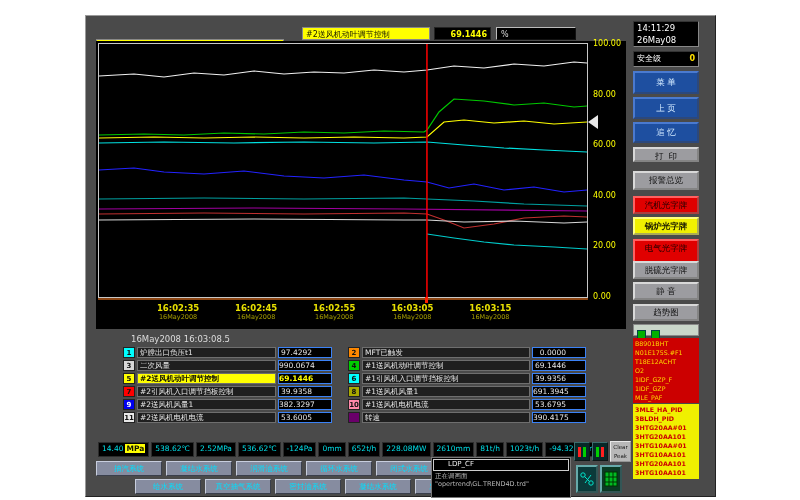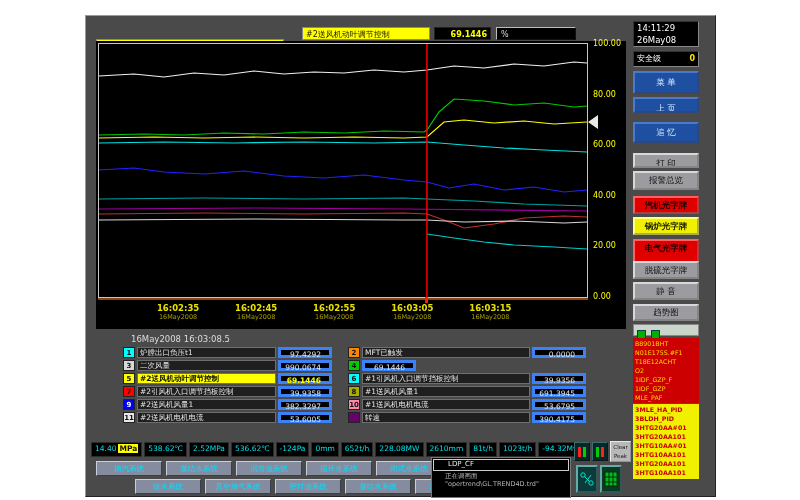--- a/index.html
+++ b/index.html
@@ -34,63 +34,63 @@
   
   #legend{position:absolute;left:0;top:329px;width:544px;height:96px;}
   .lcol{position:absolute;top:2px;}
   #lcol-left{left:37px;width:209px;}
   #lcol-right{left:262px;width:238px;}
   .lrow{display:flex;height:11px;margin-bottom:2px;align-items:stretch;}
   .chip{width:12px;font-size:7px;line-height:11px;text-align:center;border:1px solid #222;box-sizing:border-box;font-weight:bold;}
   .llabel{flex:1;margin-left:2px;background:#1f1f1f;border:1px solid #6e6e6e;color:#e6e6e6;
     font-size:7.5px;line-height:9px;padding-left:2px;overflow:hidden;white-space:nowrap;box-sizing:border-box;}
   .llabel.hi{background:#ffff00;color:#101000;font-weight:bold;}
-  .lvalue{width:54px;margin-left:2px;background:#000;border:3px solid #3b82f6;color:#e6e6e6;
-    font-size:7.5px;line-height:9px;text-align:right;padding-right:8px;box-sizing:border-box;white-space:nowrap;}
+  .lvalue{width:54px;margin-left:2px;background:#000;border:1px solid #3b82f6;color:#e6e6e6;
+    font-size:7.5px;line-height:9px;text-align:right;padding-right:19px;box-sizing:border-box;white-space:nowrap;}
   .lvalue.hi{color:#ffff00;font-weight:bold;}
 
   
-  #statusbar{position:absolute;left:5px;top:426px;width:451px;height:15px;display:flex;border-radius:6px;}
+  #statusbar{position:absolute;left:12px;top:426px;width:451px;height:15px;display:flex;border-radius:6px;}
   .seg{background:#000;border:1px solid #2c2c2c;color:#00dfe8;font-size:7.5px;line-height:12px;
     padding:0 3px;margin-right:2px;white-space:nowrap;box-sizing:border-box;}
   .unit-hi{background:#ffff00;color:#151500;padding:0 1px;margin-left:2px;font-weight:bold;}
 
   .indbtn{position:absolute;top:426px;width:16px;height:19px;background:#082828;
     border:1px outset #3d6d6d;box-sizing:border-box;}
   .indbar{position:absolute;top:4px;width:3px;height:10px;}
   #clearpeak{position:absolute;left:524px;top:425px;width:21px;height:21px;background:#b8b8b8;
     border:1px outset #e8e8e8;font-size:5.5px;color:#151515;text-align:center;line-height:9px;box-sizing:border-box;padding-top:1px;}
 
   
   .btnrow{position:absolute;left:10px;display:flex;}
   #btnrow1{top:445px;} #btnrow2{top:463px;margin-left:39px;}
   .sysbtn{width:66px;height:15px;margin-right:4px;background:#868ca0;
     border-top:1px solid #c8cede;border-left:1px solid #c8cede;border-right:1px solid #3a3f4c;border-bottom:1px solid #3a3f4c;
     color:#00e0ff;font-size:7.5px;line-height:13px;text-align:center;white-space:nowrap;overflow:hidden;box-sizing:border-box;}
 
   
   #infopanel{position:absolute;left:345px;top:441px;width:140px;height:41px;background:#000;border:1px solid #777;box-sizing:border-box;}
   #ip-title{margin:1px;border:1px solid #cccccc;height:10px;font-size:7px;line-height:9px;color:#eeeeee;padding-left:14px;}
-  .ip-line{font-size:6.5px;color:#b8b8b8;line-height:8px;padding-left:13px;white-space:nowrap;overflow:hidden;}
+  .ip-line{font-size:6.5px;color:#b8b8b8;line-height:8px;padding-left:3px;white-space:nowrap;overflow:hidden;}
 
   .iconbtn{position:absolute;top:449px;width:22px;height:28px;box-sizing:border-box;border:2px outset #6aa;}
   #btn-logic{left:490px;background:#0b3a3a;}
   #btn-grid{left:514px;background:#0b3a24;}
   .iconbtn svg{display:block;margin:4px auto 0 auto;}
 
   
   #sidebar{position:absolute;left:544px;top:0;width:87px;height:482px;}
   .sb{position:absolute;left:3px;width:66px;box-sizing:border-box;}
   #clock{top:5px;height:26px;background:#000;border:1px inset #888;color:#fff;font-size:8.5px;line-height:12px;padding-left:3px;}
   #seclevel{top:35px;height:16px;background:#000;border:1px inset #888;color:#fff;font-size:8px;line-height:14px;display:flex;justify-content:space-between;padding:0 3px;}
   #seclevel .sec-val{color:#ffe000;font-weight:bold;}
   .navbtn{position:absolute;left:3px;width:66px;text-align:center;font-size:8.5px;box-sizing:border-box;overflow:hidden;white-space:nowrap;}
   .nav-blue{background:#1e4fa0;color:#cfe8ff;border:2px outset #4a7ad0;}
   .nav-gray{background:#9c9ca0;color:#101010;border:2px outset #d8d8d8;}
-  .nav-red{background:#e00000;color:#240000;border:2px outset #ff6060;font-weight:bold;}
+  .nav-red{background:#e00000;color:#240000;border:2px outset #ff6060;font-weight:normal;}
   .nav-yellow{background:#f0f000;color:#242400;border:2px outset #ffff80;font-weight:bold;}
   #ministrip{top:308px;height:12px;background:#c9d6c9;border:1px solid #888;}
   .led{display:inline-block;width:7px;height:8px;background:#00b000;border:1px solid #044;margin:1px 2px 0 3px;}
   .tagpanel{position:absolute;left:3px;width:66px;box-sizing:border-box;padding:1px 2px;overflow:hidden;}
   #redtags{top:322px;height:65px;background:#cc0000;}
   #yellowtags{top:388px;height:75px;background:#f0f000;}
   .tagline{font-size:6.3px;line-height:9px;white-space:nowrap;overflow:hidden;}
   #redtags .tagline{color:#ffd800;}
   #yellowtags .tagline{color:#cc0000;font-weight:bold;}
 </style>
@@ -191,20 +191,21 @@
         </div>
       </div>
     <div class="lcol" id="lcol-right">
         <div class="lrow">
           <span class="chip" style="background: rgb(255, 136, 0); color: rgb(16, 16, 16);">2</span>
           <span class="llabel">MFT已触发</span>
           <span class="lvalue">0.0000</span>
         </div>
         <div class="lrow">
           <span class="chip" style="background: rgb(0, 204, 0); color: rgb(16, 16, 16);">4</span>
+          <span class="llabel">#1送风机动叶调节控制</span>
           <span class="lvalue">69.1446</span>
         </div>
         <div class="lrow">
           <span class="chip" style="background: rgb(0, 255, 255); color: rgb(16, 16, 16);">6</span>
           <span class="llabel">#1引风机入口调节挡板控制</span>
           <span class="lvalue">39.9356</span>
         </div>
         <div class="lrow">
           <span class="chip" style="background: rgb(170, 170, 0); color: rgb(16, 16, 16);">8</span>
           <span class="llabel">#1送风机风量1</span>
@@ -291,23 +292,23 @@
     <div class="sb" id="clock">
       <div>14:11:29</div>
       <div>26May08</div>
     </div>
     <div class="sb" id="seclevel">
       <span>安全级</span>
       <span class="sec-val">0</span>
     </div>
     <div id="navbtns">
         <div class="navbtn nav-blue" style="top: 55px; height: 23px; line-height: 19px;">菜 单</div>
-        <div class="navbtn nav-blue" style="top: 81px; height: 16px; line-height: 18px;">上 页</div>
+        <div class="navbtn nav-blue" style="top: 81px; height: 22px; line-height: 18px;">上 页</div>
         <div class="navbtn nav-blue" style="top: 106px; height: 21px; line-height: 17px;">追 忆</div>
-        <div class="navbtn nav-gray" style="top: 137px; height: 15px; line-height: 16px;">打 印</div>
+        <div class="navbtn nav-gray" style="top: 131px; height: 15px; line-height: 16px; font-family: Liberation Mono, monospace;">打 印</div>
         <div class="navbtn nav-gray" style="top: 155px; height: 19px; line-height: 15px;">报警总览</div>
         <div class="navbtn nav-red" style="top: 180px; height: 18px; line-height: 14px;">汽机光字牌</div>
         <div class="navbtn nav-yellow" style="top: 201px; height: 18px; line-height: 14px;">锅炉光字牌</div>
         <div class="navbtn nav-red" style="top: 223px; height: 30px; line-height: 14px;">电气光字牌</div>
         <div class="navbtn nav-gray" style="top: 245px; height: 18px; line-height: 14px;">脱硫光字牌</div>
         <div class="navbtn nav-gray" style="top: 266px; height: 18px; line-height: 14px;">静 音</div>
         <div class="navbtn nav-gray" style="top: 288px; height: 17px; line-height: 13px;">趋势图</div>
       </div>
     <div class="sb" id="ministrip">
       <span class="led"></span><span class="led"></span>

